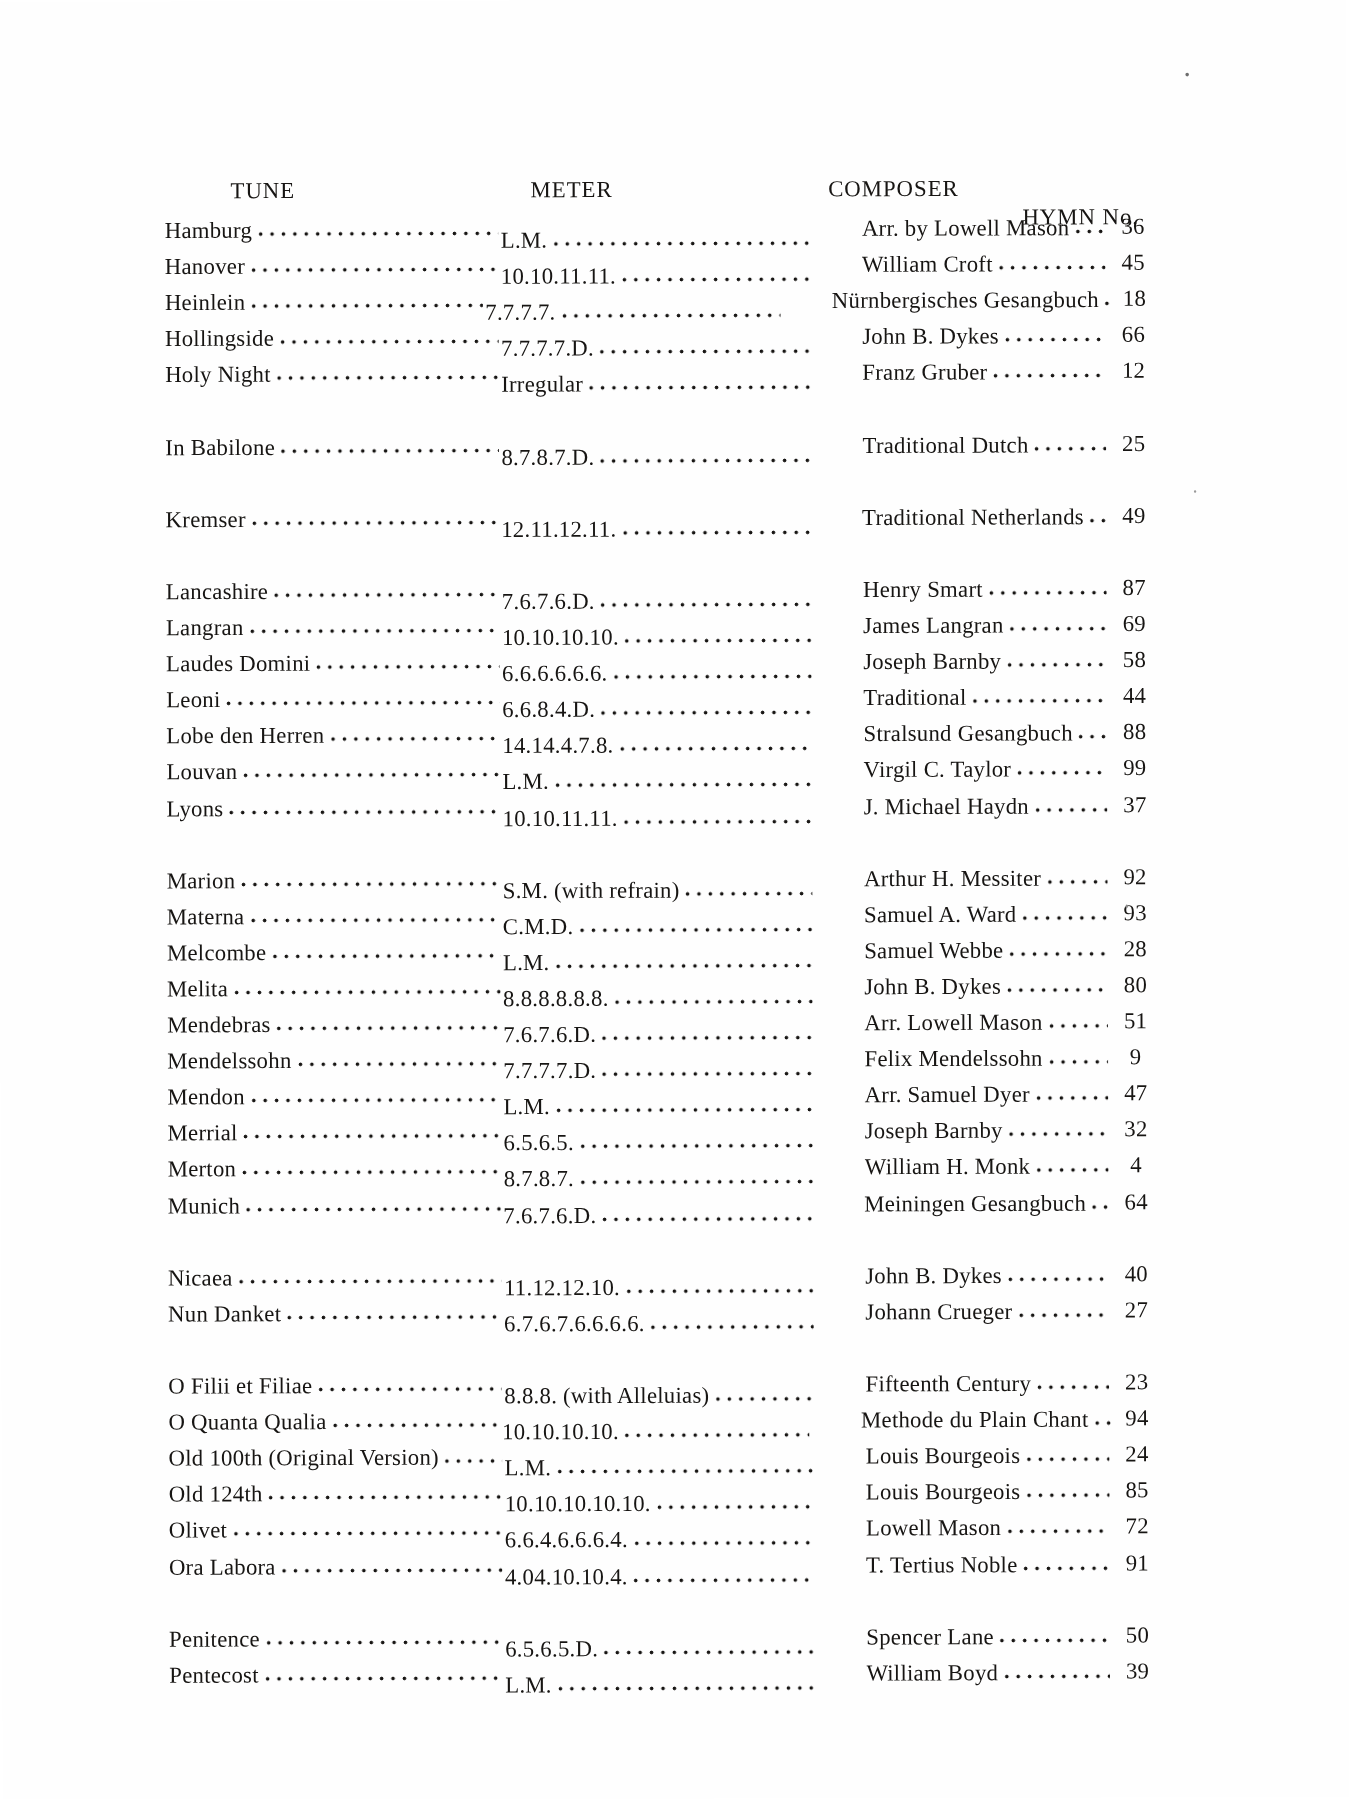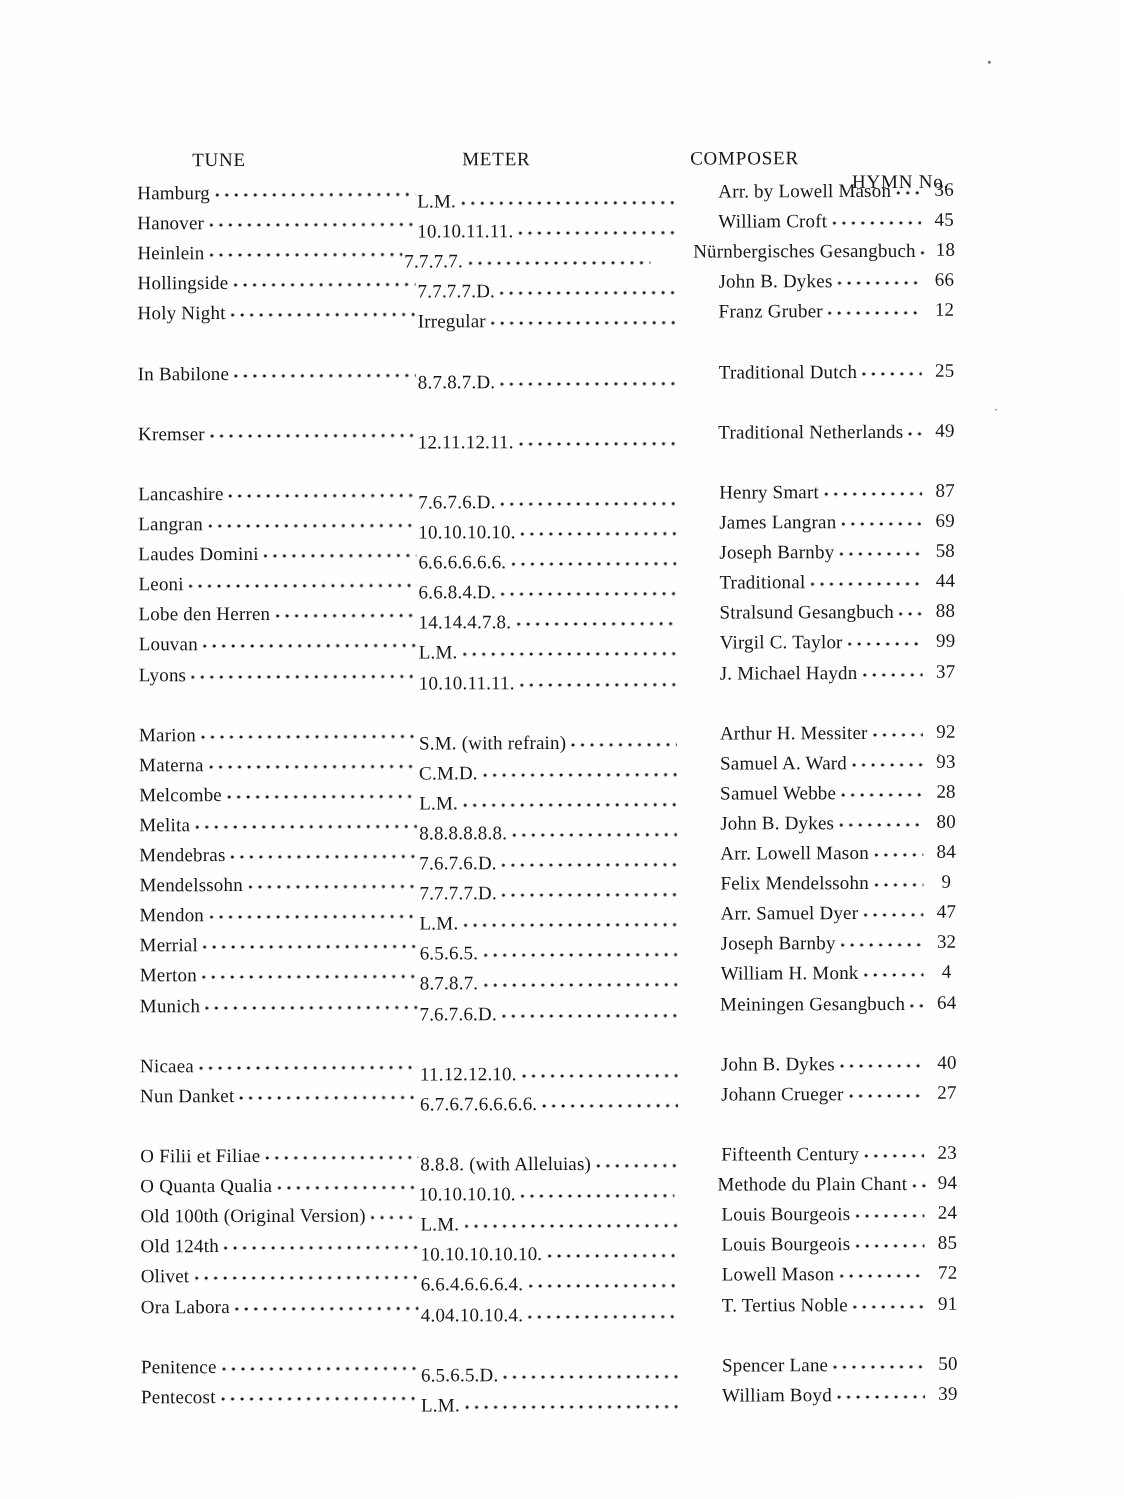--- a/index.html
+++ b/index.html
@@ -21,21 +21,21 @@
   .header-row{
     position:absolute; left:139px; top:148px; width:828px; height:22px;
   }
   .h{
     position:absolute; top:0;
     font-size:19px; letter-spacing:0.8px;
     color:var(--ink,#171717);
     white-space:nowrap;
   }
   .h-tune{left:55px;}
-  .h-meter{left:325px;}
+  .h-meter{left:305px;}
   .h-composer{left:553px;}
   .h-no{right:16px;margin-top:24px;}
   
   .hymn-table{
     position:absolute; left:139px; top:177px; width:828px;
   }
   .row{
     display:flex; align-items:center;
     height:30.1px;
     font-size:19px; letter-spacing:0.2px;
@@ -358,21 +358,21 @@
       <span class="leader"></span>
     </span>
     <span class="cell c-meter">
       <span class="txt">7.6.7.6.D.</span>
       <span class="leader"></span>
     </span>
     <span class="cell c-composer">
       <span class="txt">Arr. Lowell Mason</span>
       <span class="leader"></span>
     </span>
-    <span class="c-num">84</span>
+    <span class="c-num">51</span>
   </div>
       <div class="row">
     <span class="cell c-tune">
       <span class="txt">Mendelssohn</span>
       <span class="leader"></span>
     </span>
     <span class="cell c-meter">
       <span class="txt">7.7.7.7.D.</span>
       <span class="leader"></span>
     </span>

